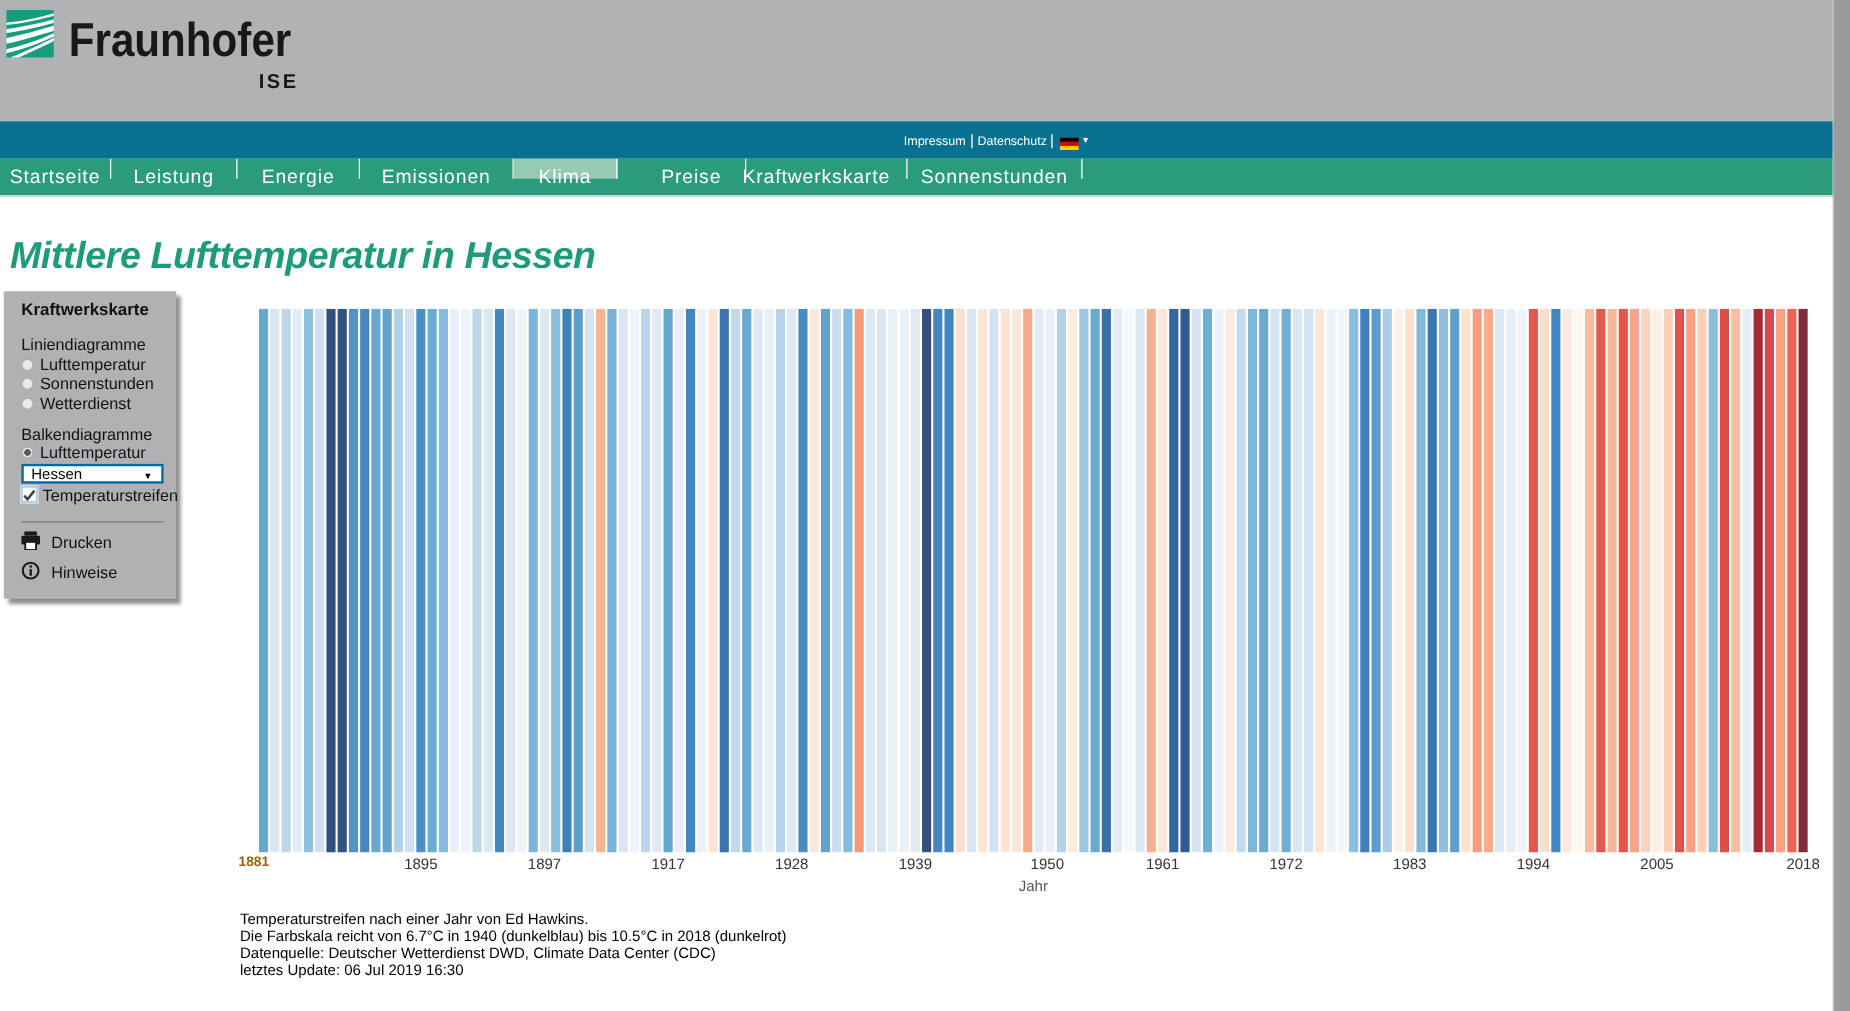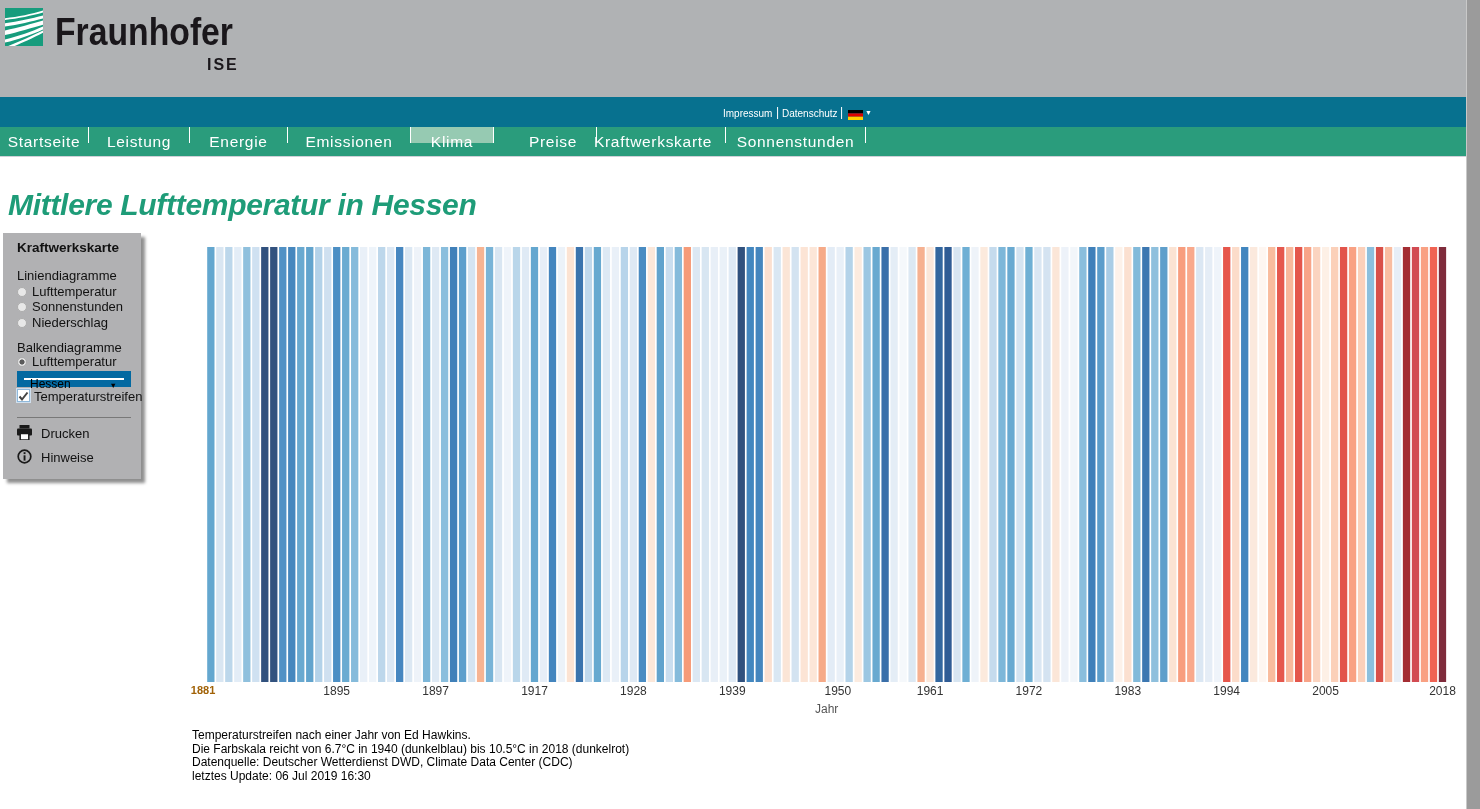--- a/index.html
+++ b/index.html
@@ -52,24 +52,24 @@
   <div class="ni" style="left:510px;width:87px;">Preise</div>
   <div class="ni" style="left:581px;width:145px;">Kraftwerkskarte</div>
   <div class="ni" style="left:726px;width:140px;">Sonnenstunden</div>
 </div>
 <h1>Mittlere Lufttemperatur in Hessen</h1>
 <div class="panel">
   <div class="prow" style="top:6.5px;font-weight:bold;font-size:13.5px;">Kraftwerkskarte</div>
   <div class="prow" style="top:35px;">Liniendiagramme</div>
   <div class="prow" style="top:51px;"><span class="radio"></span><span style="margin-left:5px;">Lufttemperatur</span></div>
   <div class="prow" style="top:66.4px;"><span class="radio"></span><span style="margin-left:5px;">Sonnenstunden</span></div>
-  <div class="prow" style="top:81.6px;"><span class="radio"></span><span style="margin-left:5px;">Niederschlag</span></div>
+  <div class="prow" style="top:81.6px;"><span class="radio"></span><span style="margin-left:5px;">Wetterdienst</span></div>
   <div class="prow" style="top:107.3px;">Balkendiagramme</div>
   <div class="prow" style="top:120.7px;"><span class="radio" style="background:radial-gradient(circle at 50% 50%, #5a5a5a 0 2.5px, #e2e2e2 2.6px);"></span><span style="margin-left:5px;">Lufttemperatur</span></div>
-  <div style="position:absolute;left:14px;top:137.6px;width:114px;height:16px;background:#fff;border:7px solid #0369a1;font-size:12px;line-height:12.5px;padding-left:6px;padding-top:0px;color:#000;">Hessen<span style="position:absolute;right:7px;top:2.5px;font-size:7.5px;">▼</span></div>
+  <div style="position:absolute;left:14px;top:137.6px;width:114px;height:16px;background:#fff;border:2px solid #0369a1;font-size:12px;line-height:12.5px;padding-left:6px;padding-top:0px;color:#000;">Hessen<span style="position:absolute;right:7px;top:2.5px;font-size:7.5px;">▼</span></div>
   <div style="position:absolute;left:14px;top:156.4px;width:13px;height:13px;background:#fff;border:1px solid #8fb8da;box-shadow:0 0 0 1px #cfdfee;"><svg width="11" height="11">
         <path d="M1.5,5.5 L4,8.5 L9.5,1.5" stroke="#444" stroke-width="2" fill="none"></path>
       </svg></div>
   <div class="prow" style="left:31px;top:155.6px;">Temperaturstreifen</div>
   <div style="position:absolute;left:14px;top:183.5px;width:114px;height:1px;background:#787878;"></div>
   <svg width="15" height="15" style="position:absolute;left:14px;top:192px;">
     <rect x="2.5" y="0" width="10" height="3.5" fill="#1a1a1a"></rect>
     <rect x="0" y="3.5" width="15" height="7" rx="1" fill="#1a1a1a"></rect>
     <rect x="3.2" y="8.5" width="8.6" height="6.5" fill="#fff" stroke="#1a1a1a" stroke-width="1.5"></rect>
   </svg>

